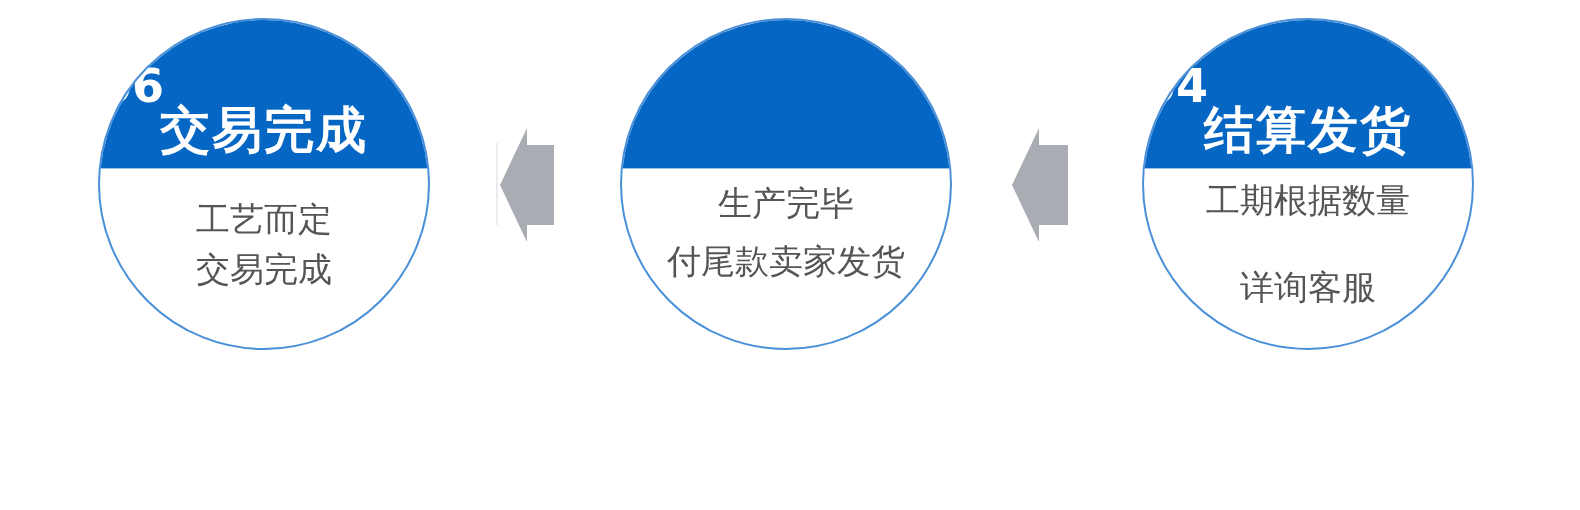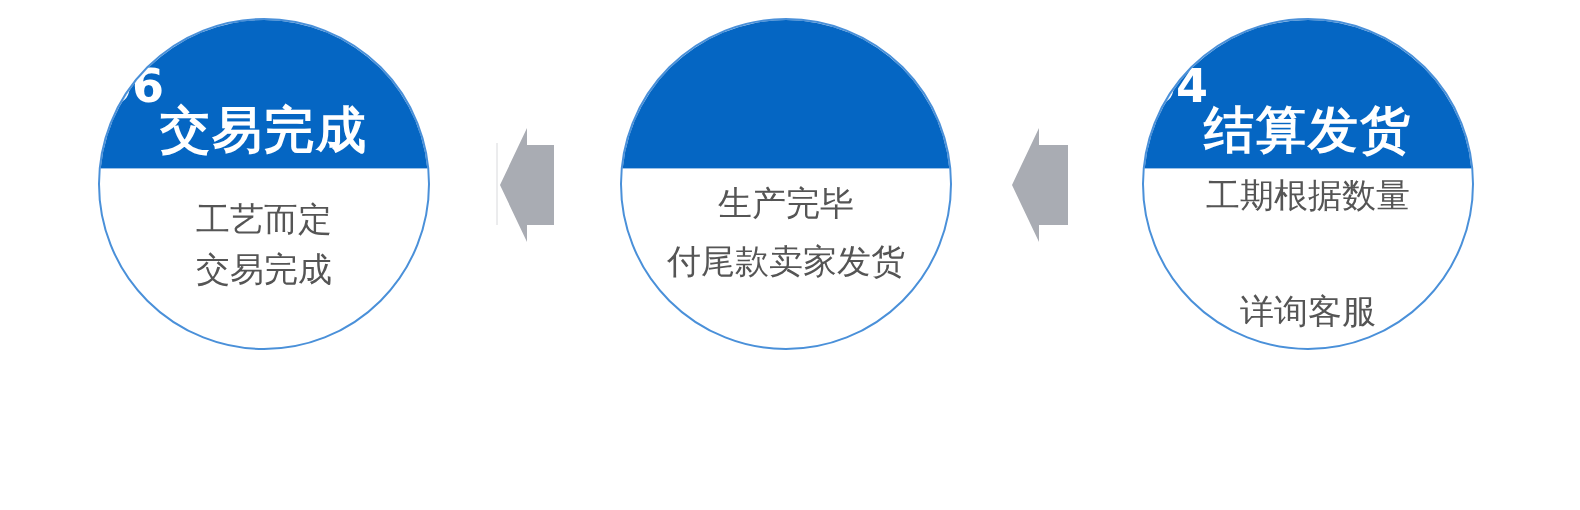--- a/index.html
+++ b/index.html
@@ -52,15 +52,15 @@
 </div>
 
 <svg class="arrow" style="left:1008px; top:125px;" width="62" height="120" viewBox="0 0 62 120">
   <polygon points="4,60 31,3 31,20 60,20 60,100 31,100 31,117" fill="#a9acb3"></polygon>
 </svg>
 
 <div class="step" style="left:1142px; top:18px;">
   <div class="band"></div>
   <div class="num">04</div>
   <div class="title">结算发货</div>
-  <div class="desc" style="top:150px;">工期根据数量</div>
-  <div class="desc" style="top:266px;">详询客服</div>
+  <div class="desc" style="top:158px;font-family:Liberation Mono, monospace;">工期根据数量</div>
+  <div class="desc" style="top:242px;">详询客服</div>
 </div>
 
 </body></html>

